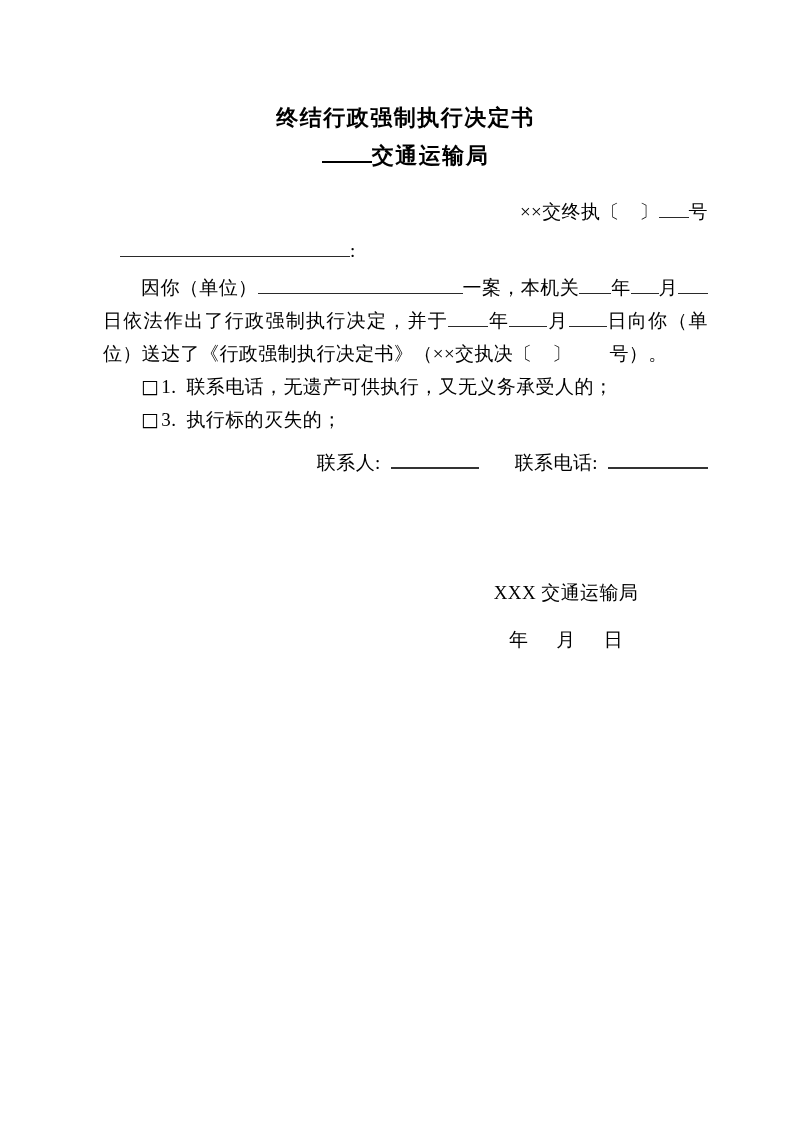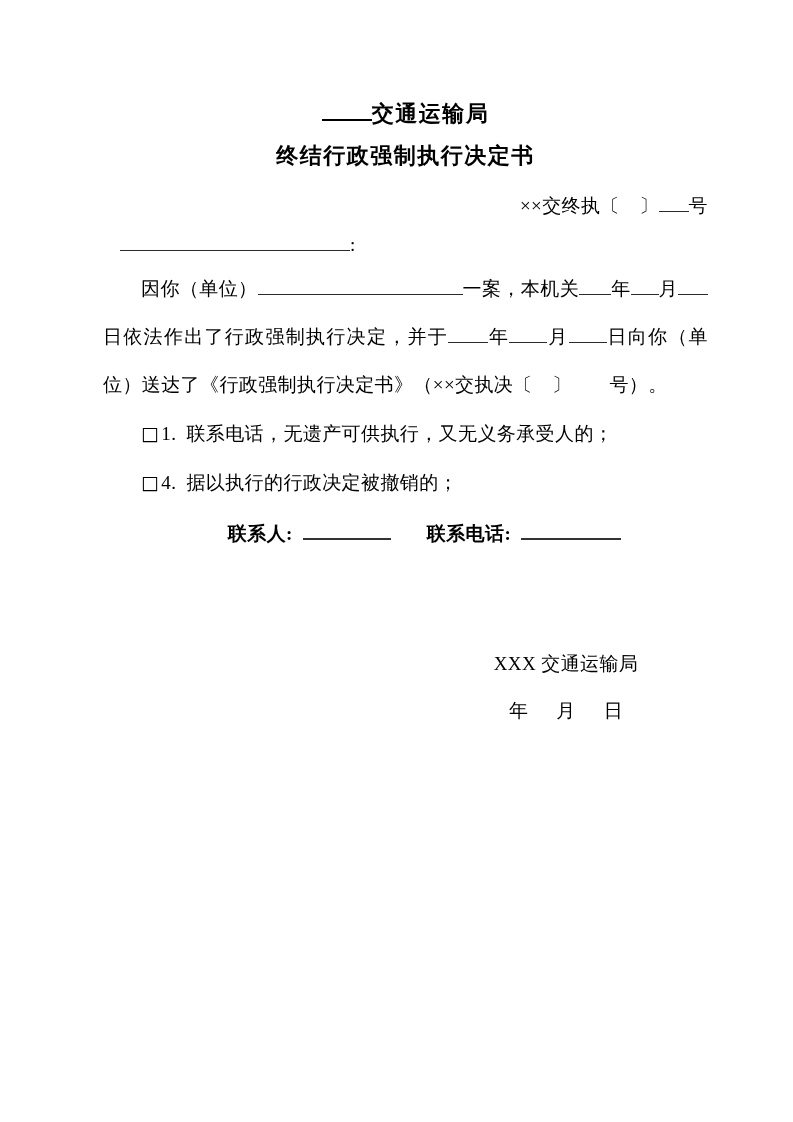--- a/index.html
+++ b/index.html
@@ -11,24 +11,24 @@
     font-size:19px;letter-spacing:.4px;
     box-sizing:border-box;
     padding:95px 85px 0 103px;
     overflow:hidden;
   }
   .title{
     text-align:center;font-weight:700;font-size:22px;
     line-height:38px;letter-spacing:1.5px;
   }
   .doc-title{margin-top:4px;}
-  .doc-number{text-align:right;line-height:34px;margin-top:14px;}
+  .doc-number{text-align:right;line-height:34px;margin-top:20px;}
   .addressee{line-height:40px;margin-top:2px;text-indent:17px;}
-  .para{line-height:48px;text-align:justify;text-indent:2em;}
-  .contact{line-height:42px;text-align:center;text-indent:2em;font-weight:700;margin-top:6px;}
+  .para{line-height:33px;text-align:justify;text-indent:2em;}
+  .contact{line-height:42px;text-align:right;text-indent:2em;font-weight:400;margin-top:6px;}
   .seg-text{white-space:pre-wrap;}
   .seg-blank{
     display:inline-block;
     border-bottom:1px solid #2a2a2a;
     height:1.02em;vertical-align:baseline;
   }
   .title .seg-blank{border-bottom-width:2px;border-bottom-color:#000;}
   .contact .seg-blank{border-bottom-width:2px;border-bottom-color:#333;}
   .seg-gap{display:inline-block;height:1px;}
   .seg-checkbox{font-family:"DejaVu Sans","Liberation Sans",sans-serif;margin-right:2px;}
@@ -39,34 +39,34 @@
     font-family:Liberation Serif, serif;
   }
   .sig-org{line-height:34px;}
   .sig-date{line-height:40px;margin-top:10px;}
 </style>
 </head>
 <body>
 
 <div class="page">
 
+  <div class="title doc-title">终结行政强制执行决定书</div>
+
   <div class="title org-title"><span class="seg-blank" style="width: 50px;"></span><span class="seg-text">交通运输局</span></div>
-
-  <div class="title doc-title">终结行政强制执行决定书</div>
 
   <div class="doc-number"><span class="seg-text">××交终执〔　〕</span><span class="seg-blank" style="width: 30px;"></span><span class="seg-text">号</span></div>
 
   <div class="addressee"><span class="seg-blank" style="width: 230px;"></span><span class="seg-text">:</span></div>
 
   <div class="para"><span class="seg-text">因你（单位）</span><span class="seg-blank" style="width: 205px;"></span><span class="seg-text">一案，本机关</span><span class="seg-blank" style="width: 32px;"></span><span class="seg-text">年</span><span class="seg-blank" style="width: 28px;"></span><span class="seg-text">月</span><span class="seg-blank" style="width: 30px;"></span><span class="seg-text">日依法作出了行政强制执行决定，并于</span><span class="seg-blank" style="width: 40px;"></span><span class="seg-text">年</span><span class="seg-blank" style="width: 38px;"></span><span class="seg-text">月</span><span class="seg-blank" style="width: 38px;"></span><span class="seg-text">日向你（单位）送达了《行政强制执行决定书》（××交执决〔　〕</span><span class="seg-gap" style="width: 38px;"></span><span class="seg-text">号）。</span></div>
 
 
   <div>
       <div class="para"><span class="seg-checkbox">□</span><span class="seg-text">1.</span><span class="seg-gap" style="width: 10px;"></span><span class="seg-text">联系电话，无遗产可供执行，又无义务承受人的；</span></div>
-      <div class="para"><span class="seg-checkbox">□</span><span class="seg-text">4.</span><span class="seg-gap" style="width: 10px;"></span><span class="seg-text">据以执行的行政决定被撤销的；</span></div>
+      <div class="para"><span class="seg-checkbox">□</span><span class="seg-text">3.</span><span class="seg-gap" style="width: 10px;"></span><span class="seg-text">执行标的灭失的；</span></div>
     </div>
 
   <div class="contact"><span class="seg-text">联系人:</span><span class="seg-gap" style="width: 10px;"></span><span class="seg-blank" style="width: 88px;"></span><span class="seg-gap" style="width: 36px;"></span><span class="seg-text">联系电话:</span><span class="seg-gap" style="width: 10px;"></span><span class="seg-blank" style="width: 100px;"></span></div>
 
   <div class="signature">
     <div class="sig-org">XXX 交通运输局</div>
     <div class="sig-date"><span class="seg-text">年</span><span class="seg-gap" style="width: 28px;"></span><span class="seg-text">月</span><span class="seg-gap" style="width: 28px;"></span><span class="seg-text">日</span></div>
   </div>
 
 </div>

